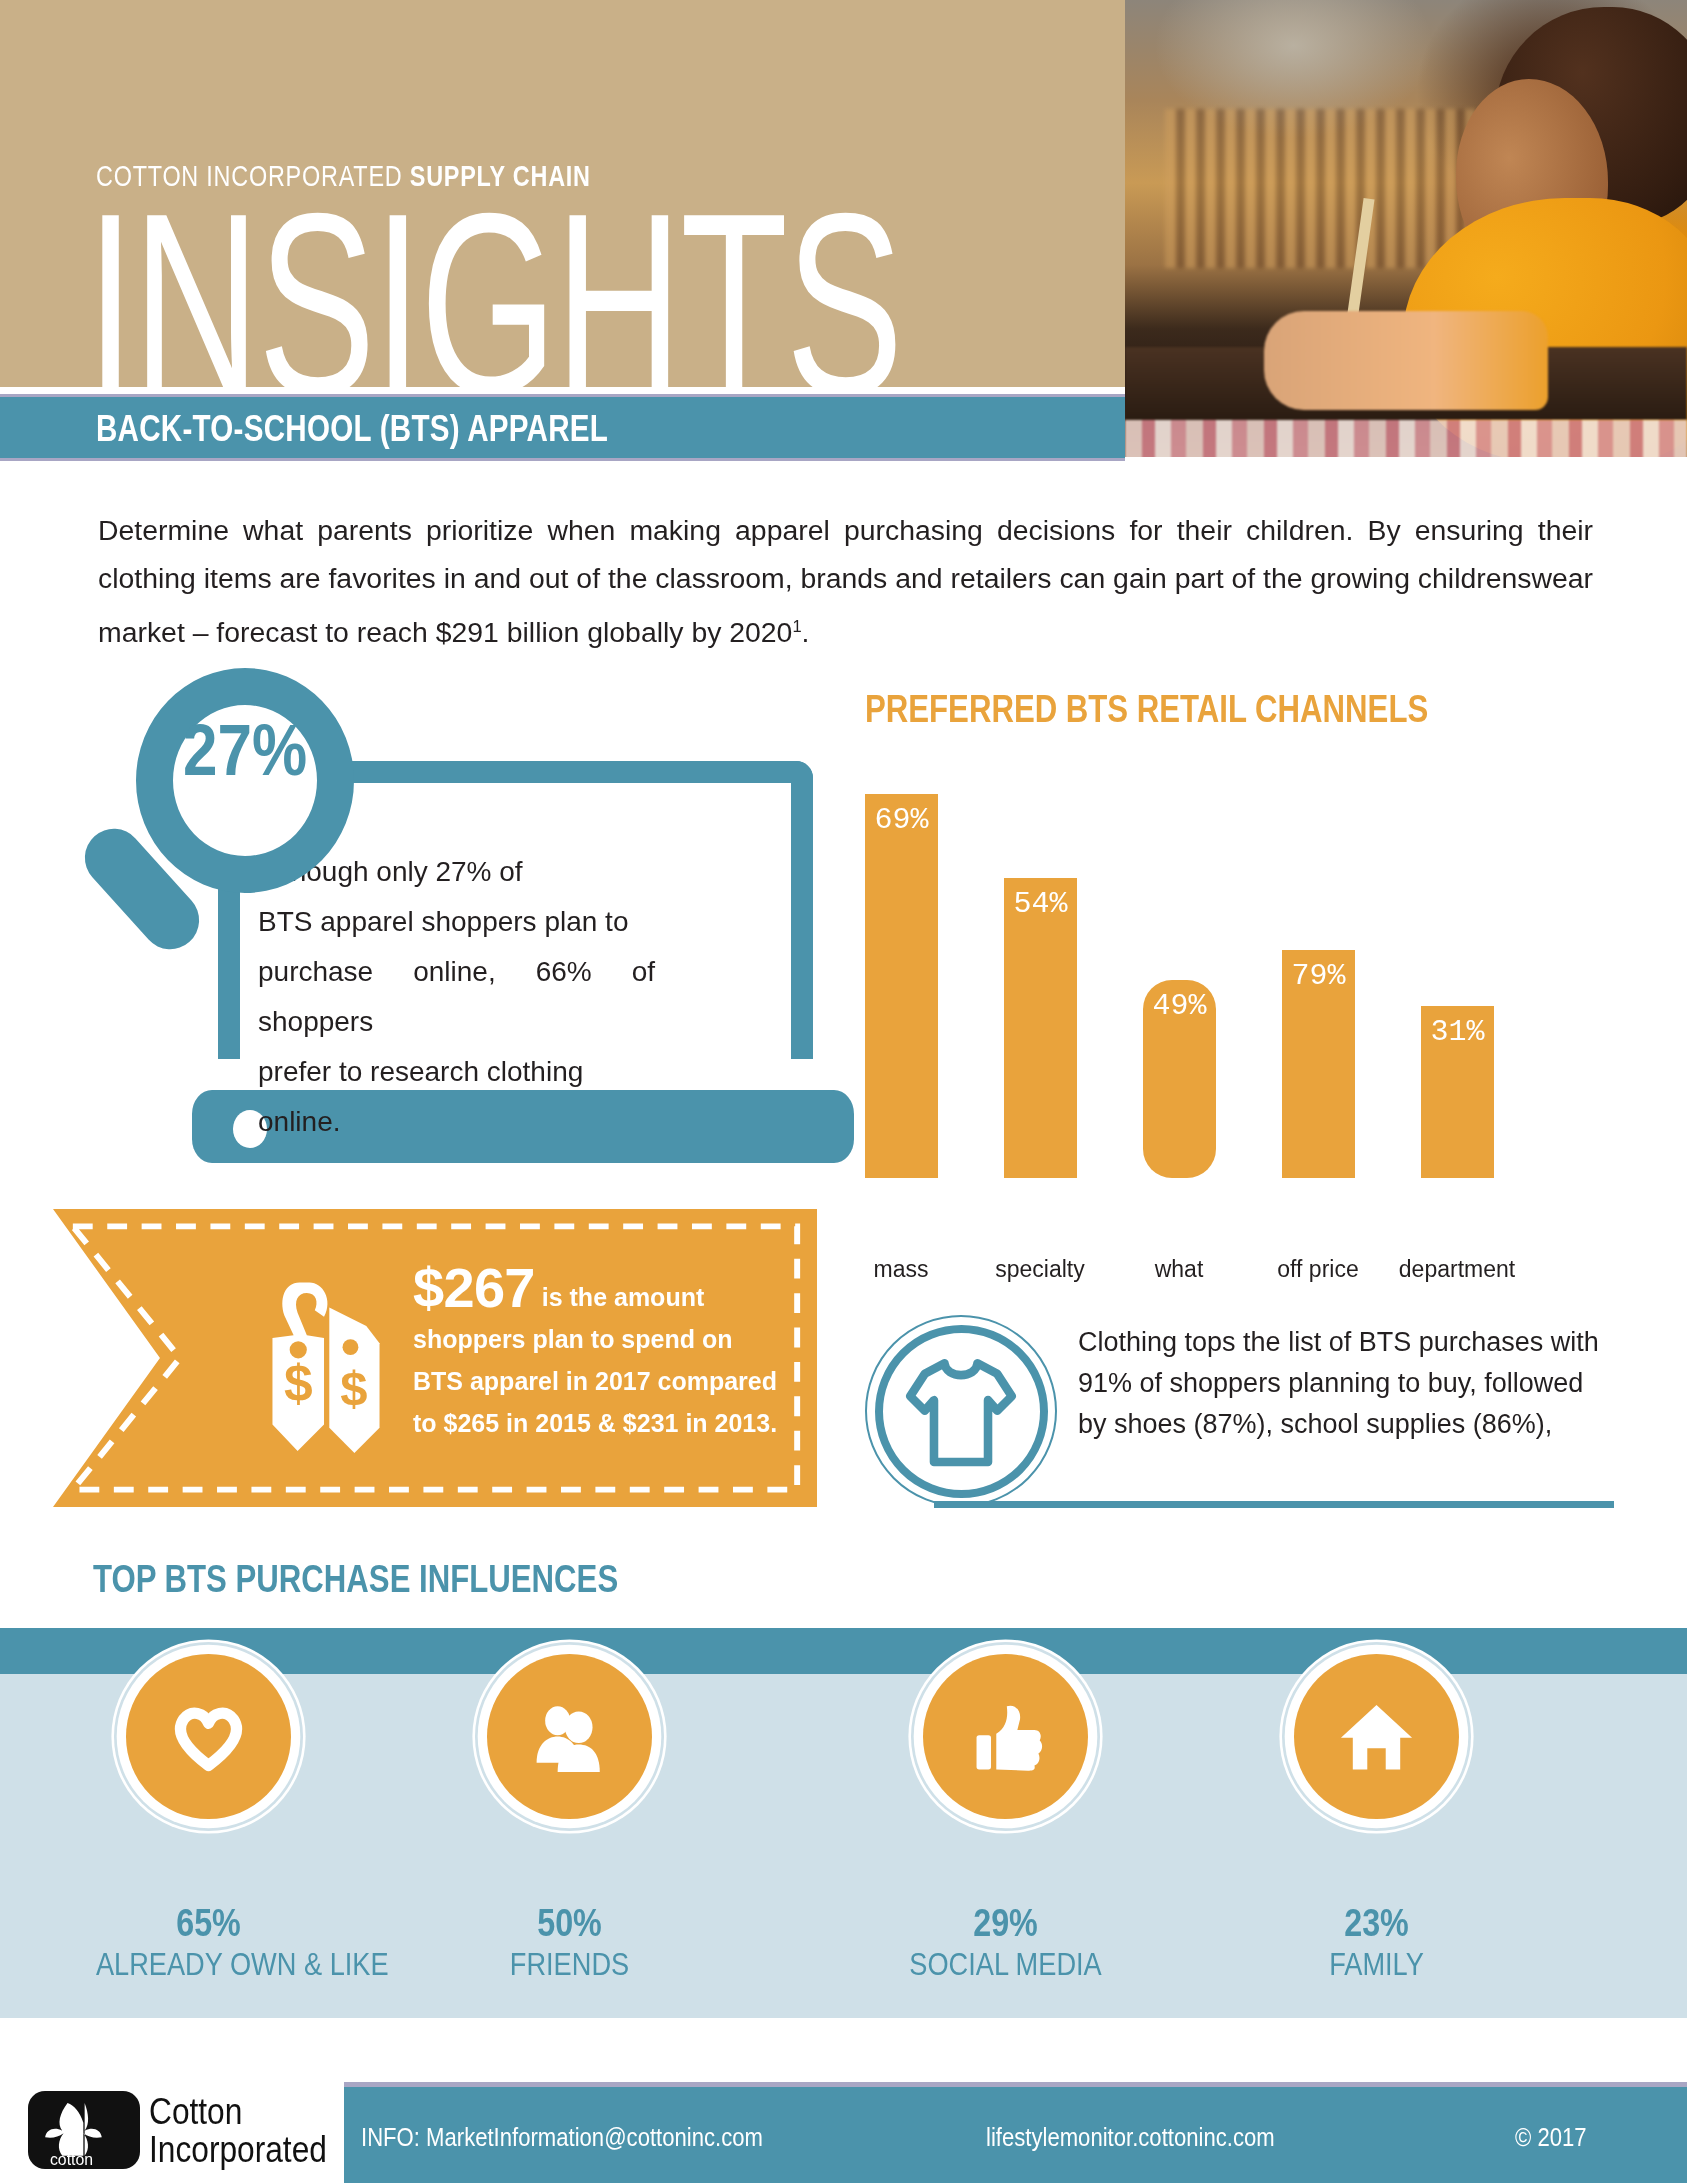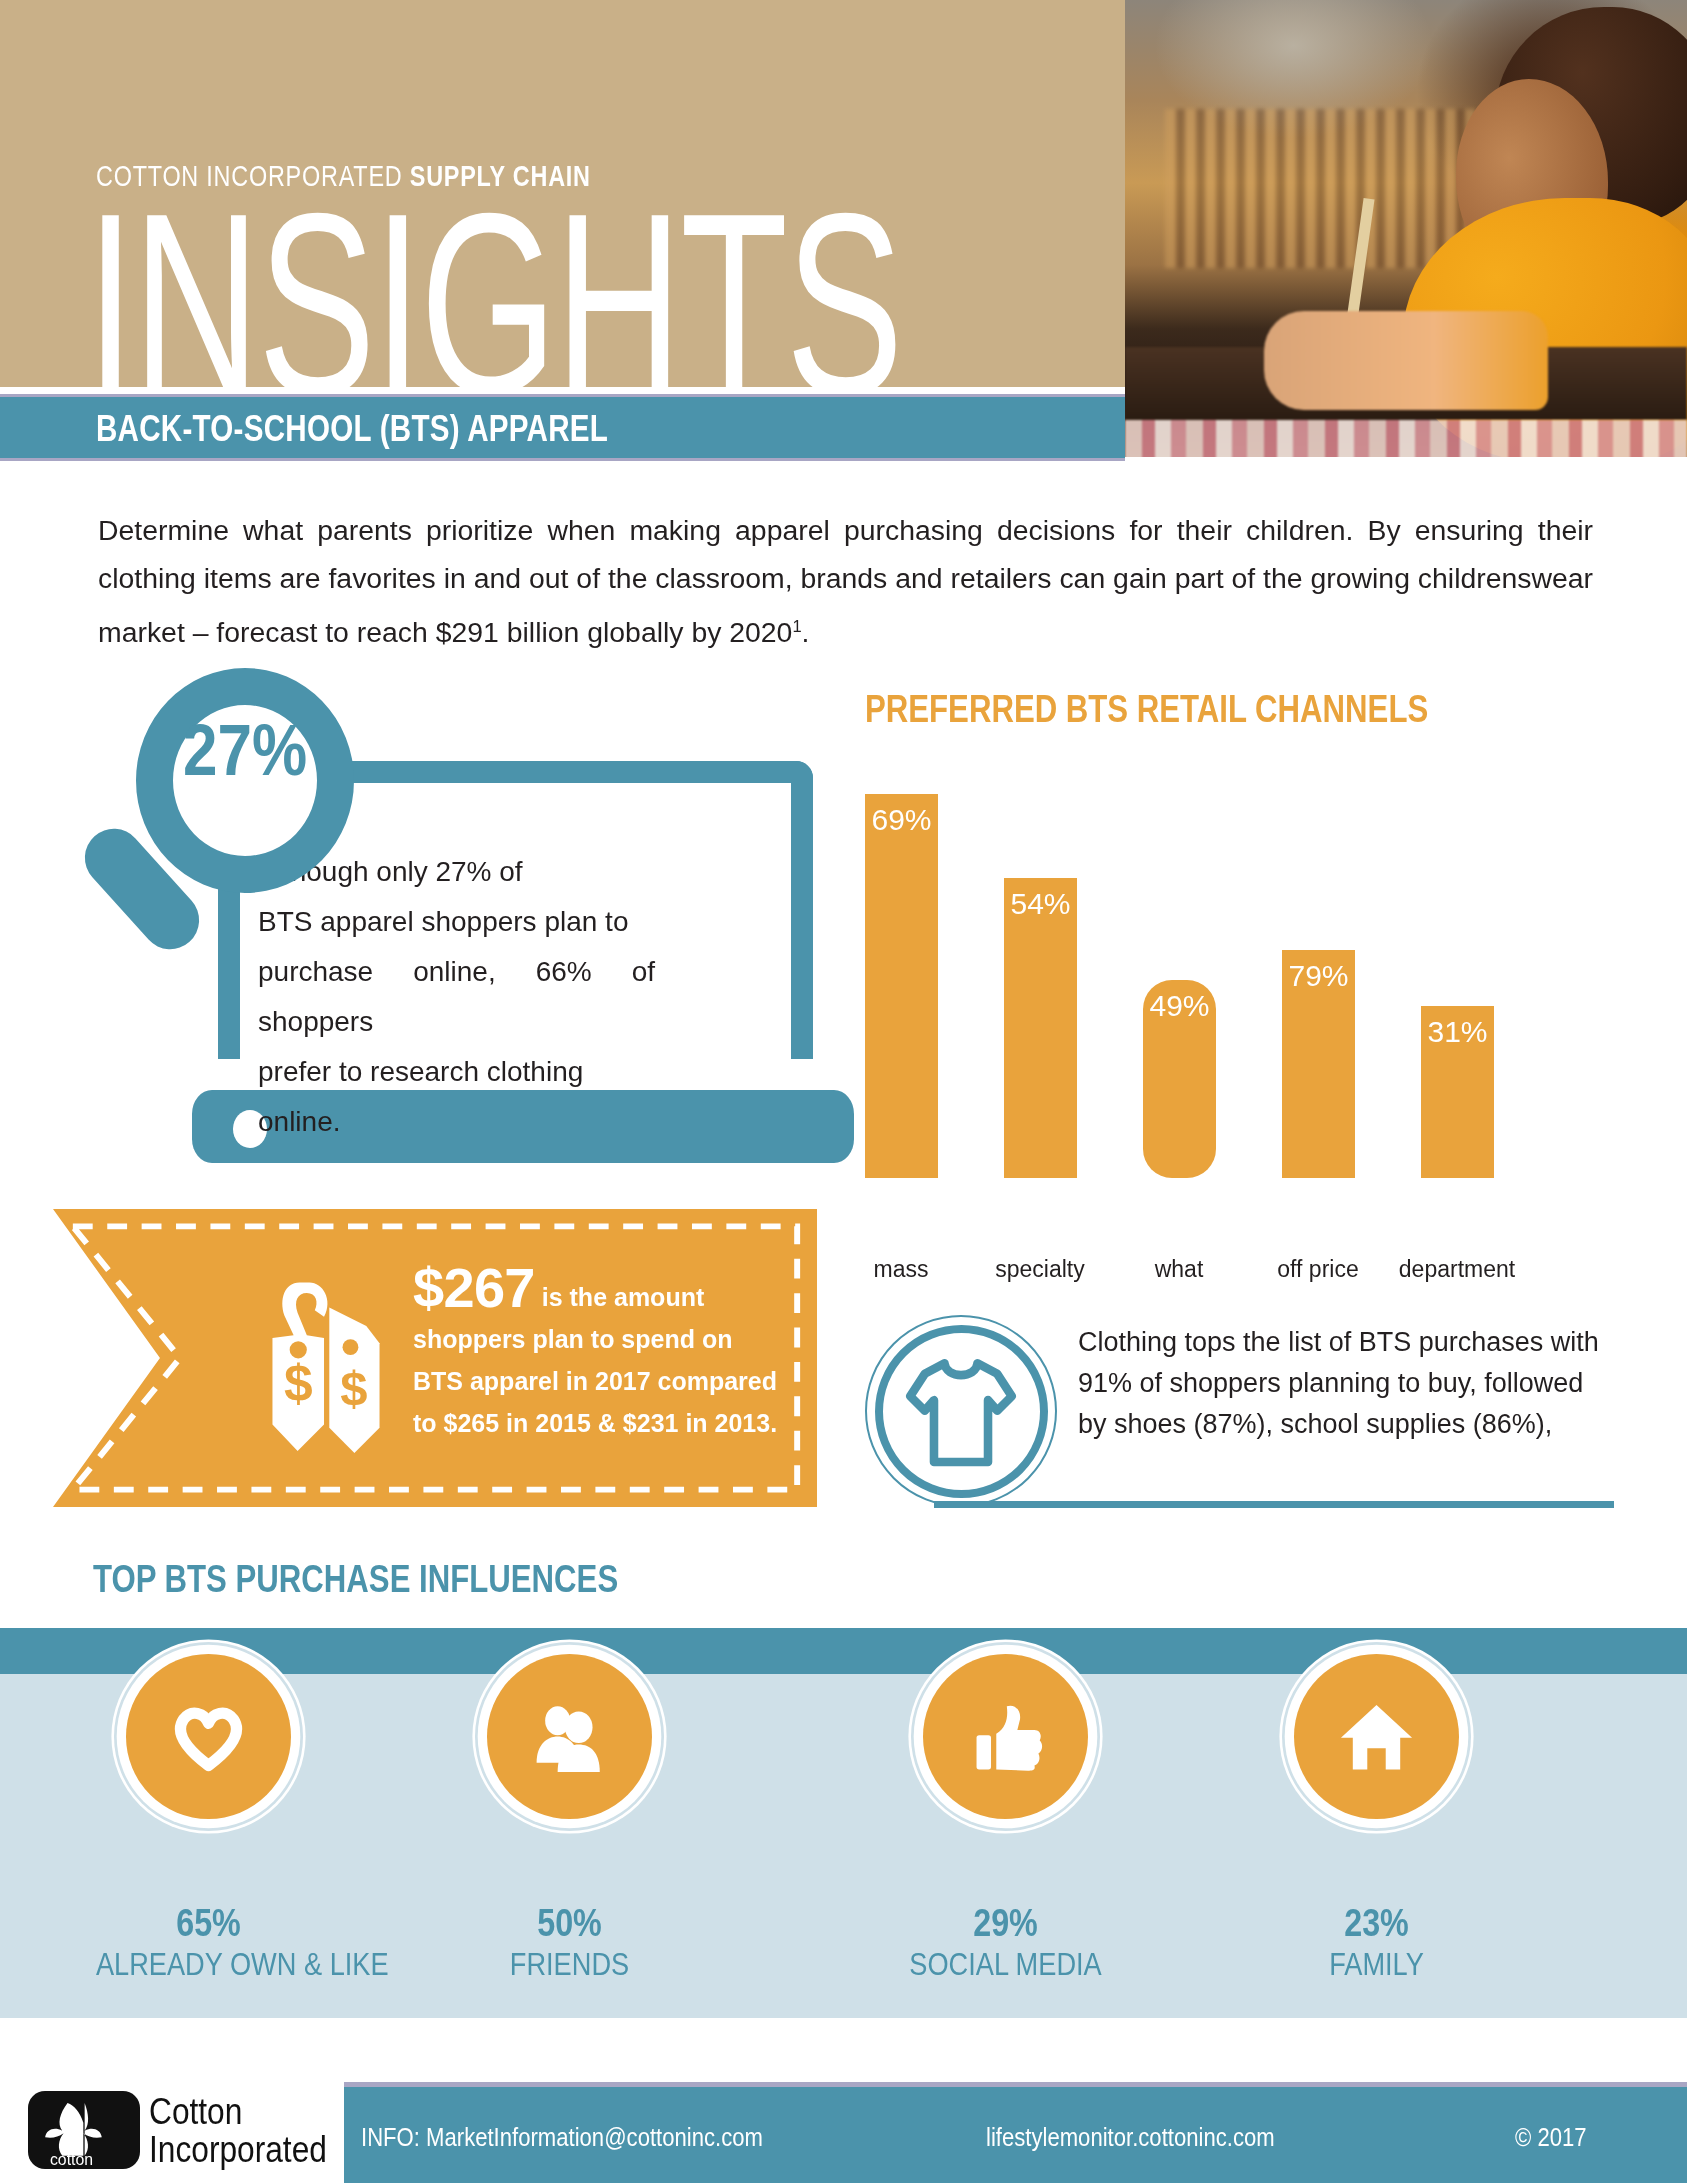--- a/index.html
+++ b/index.html
@@ -68,21 +68,21 @@
   .mag-num { position:absolute; left:136px; top:708px; width:218px; text-align:center; font-size:73px; color:#4b93ab; font-weight:bold;
       font-family:"Liberation Sans Narrow","Liberation Sans",sans-serif; transform:scaleX(.85); }
 
   
   .chart-title { position:absolute; left:865px; top:688px; font-size:38px; color:#e9a33c; font-weight:bold; letter-spacing:0px;
       font-family:"Liberation Sans Narrow","Liberation Sans",sans-serif; transform:scaleX(.82); transform-origin:left top; white-space:nowrap; }
   .chart { position:absolute; left:865px; top:761px; width:748px; height:490px; }
   .bar-col { position:absolute; bottom:73px; width:73px; }
   .bar { width:73px; background:#e9a33c; position:relative; }
   .bar-val { position:absolute; top:9.3px; left:0; width:73px; text-align:center; color:#fff; font-size:30px;
-      font-family:Liberation Sans, sans-serif; }
+      font-family:Liberation Mono, monospace; }
   .bar-cat { position:absolute; top:495px; font-size:23px; color:#231f20; text-align:center;
       font-family:"Liberation Sans Narrow","Liberation Sans",sans-serif; white-space:nowrap; }
 
   
   .banner { position:absolute; left:53px; top:1209px; width:764px; height:298px; background:#e9a33c;
       clip-path:polygon(0 0, 100% 0, 100% 100%, 0 100%, 14% 50%); }
   .banner-dash { position:absolute; left:53px; top:1209px; width:764px; height:298px; pointer-events:none; }
   .banner-tags { position:absolute; left:250px; top:1269px; width:152px; height:192px; }
   .banner-body { position:absolute; left:413px; top:1267px; width:370px; font-size:25px; line-height:42px; color:#fff; font-weight:bold;
       text-align:justify; font-family:"Liberation Sans Narrow","Liberation Sans",sans-serif; }

